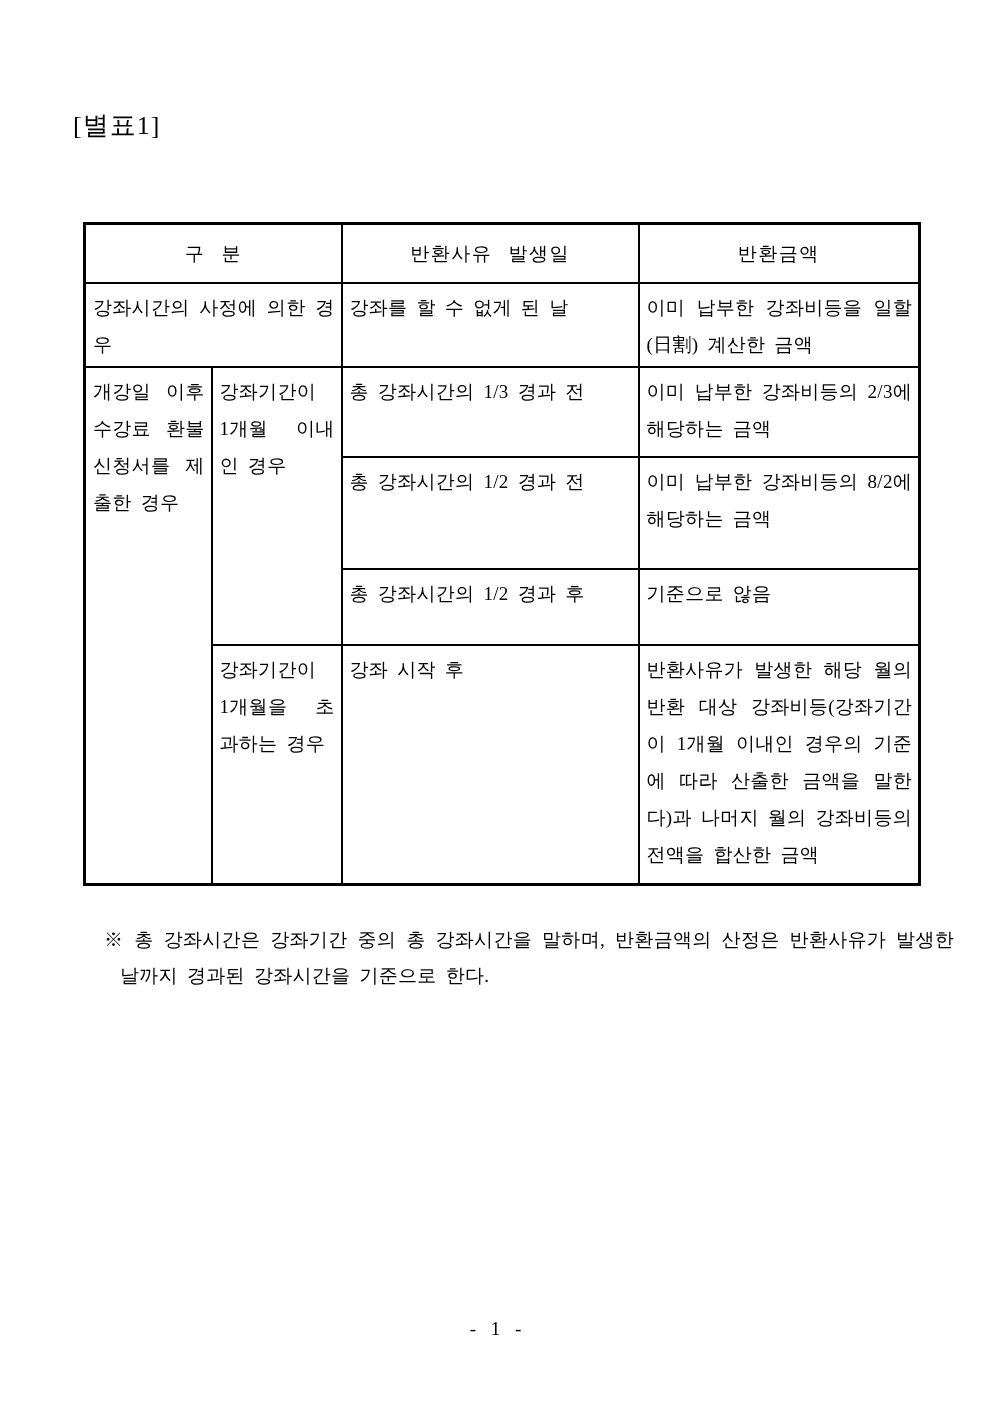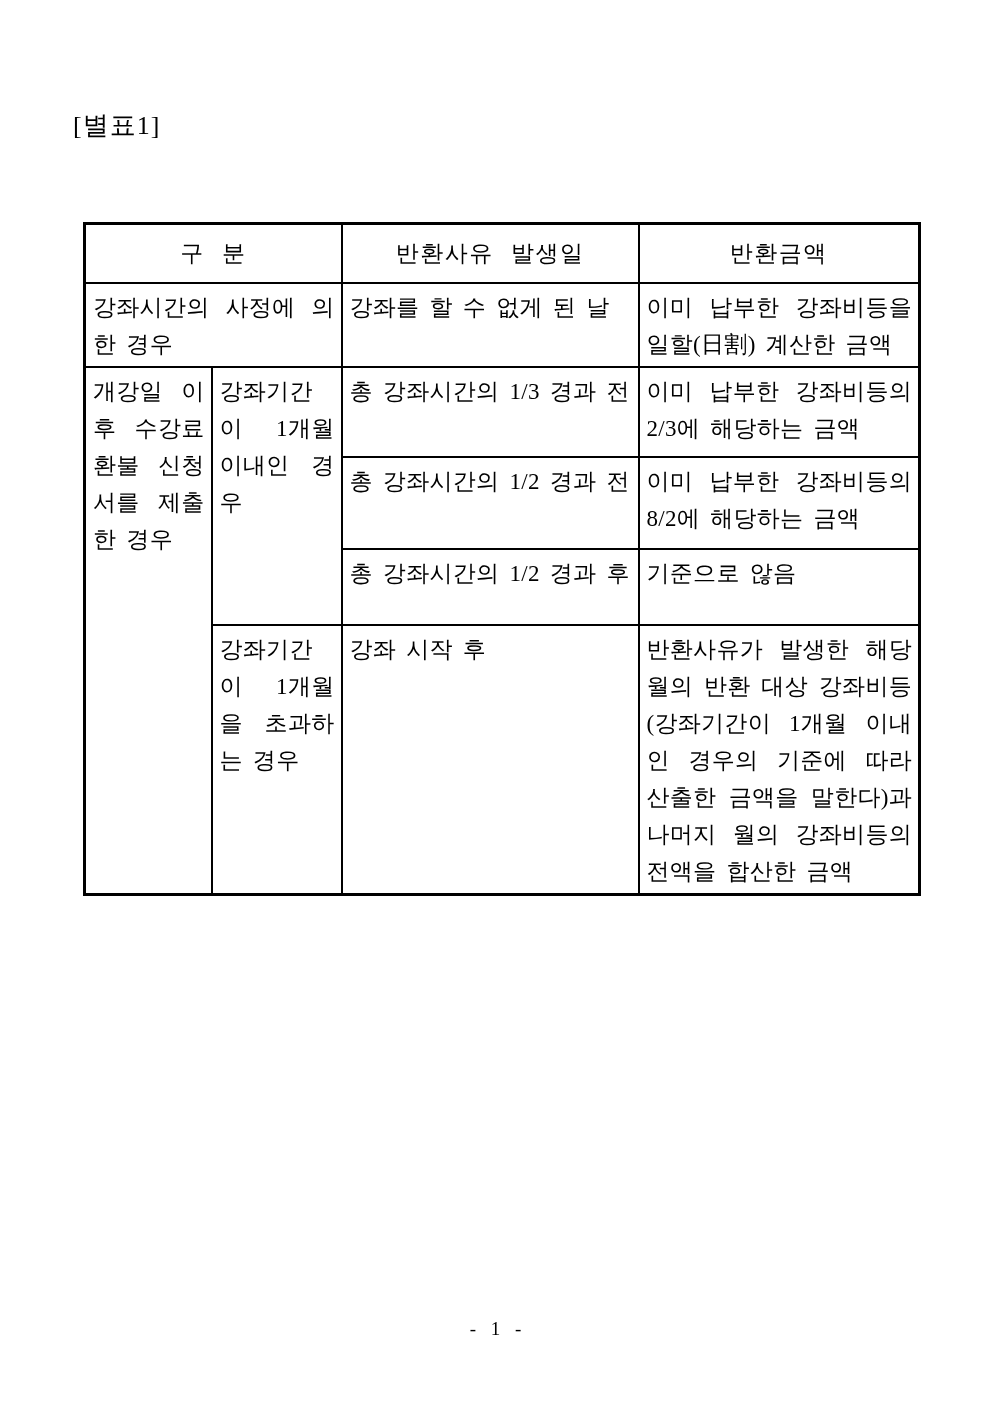--- a/index.html
+++ b/index.html
@@ -45,21 +45,21 @@
     top: 222px;
     width: 835px;
     border-collapse: collapse;
     table-layout: fixed;
     border: 3px solid #000;
   }
   table.refund-table td {
     border: 2px solid #000;
     padding: 5px 6px 3px 7px;
     vertical-align: top;
-    font-size: 23px;
+    font-size: 19px;
     line-height: 37px;
     text-align: justify;
     word-spacing: 4px;
     letter-spacing: 0.3px;
     overflow: hidden;
   }
   table.refund-table td.th {
     text-align: center;
     vertical-align: middle;
     padding: 0 4px;
@@ -119,34 +119,35 @@
       <td>이미 납부한 강좌비등을 일할(日割) 계산한 금액</td>
     </tr>
 
     <tr style="height:90px">
       <td rowspan="4">개강일 이후 수강료 환불 신청서를 제출한 경우</td>
       <td rowspan="3">강좌기간이 1개월 이내인 경우</td>
       <td>총 강좌시간의 1/3 경과 전</td>
       <td>이미 납부한 강좌비등의 2/3에 해당하는 금액</td>
     </tr>
 
-    <tr style="height:92px">
+    <tr style="height:112px">
       <td>총 강좌시간의 1/2 경과 전</td>
       <td>이미 납부한 강좌비등의 8/2에 해당하는 금액</td>
     </tr>
 
     <tr style="height:76px">
       <td>총 강좌시간의 1/2 경과 후</td>
       <td>기준으로 않음</td>
     </tr>
 
     <tr style="height:240px">
       <td>강좌기간이 1개월을 초과하는 경우</td>
       <td>강좌 시작 후</td>
       <td>반환사유가 발생한 해당 월의 반환 대상 강좌비등(강좌기간이 1개월 이내인 경우의 기준에 따라 산출한 금액을 말한다)과 나머지 월의 강좌비등의 전액을 합산한 금액</td>
     </tr>
   </tbody>
     </table>
 
+  <div class="footnote">※ 총 강좌시간은 강좌기간 중의 총 강좌시간을 말하며, 반환금액의 산정은 반환사유가 발생한 날까지 경과된 강좌시간을 기준으로 한다.</div>
 
   <div class="page-number">- 1 -</div>
 
 </div>
 
 </body></html>

